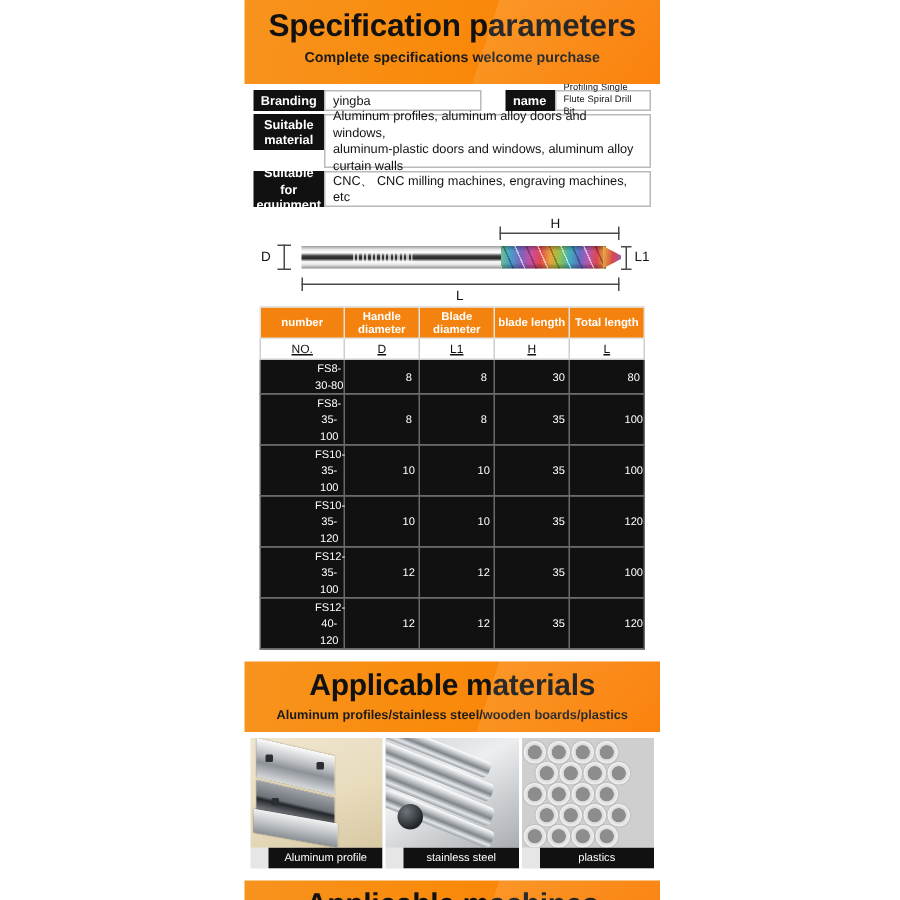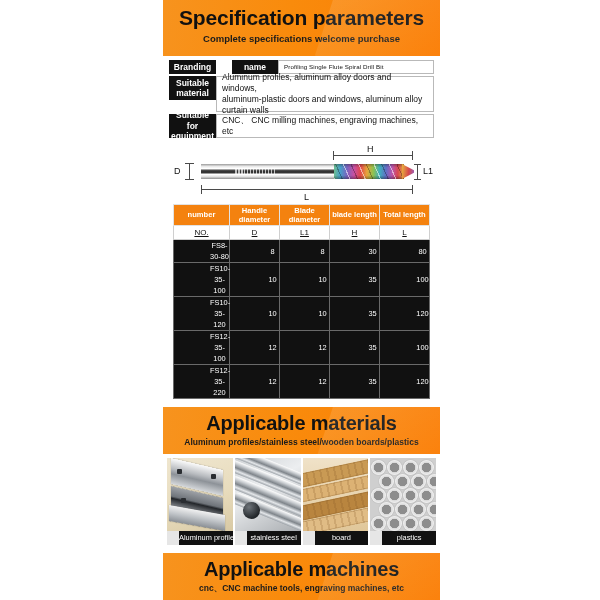--- a/index.html
+++ b/index.html
@@ -94,21 +94,21 @@
     flex-direction: column;
     justify-content: center;
     padding: 2px 5px;
     box-sizing: border-box;
     flex: 1 1 auto;
     background: #fff;
   }
   .val.tiny { font-size: 6.2px; line-height: 8px; letter-spacing: .1px; }
   .lbl-brand { width: 47px; height: 14px; }
   .val-brand { width: 118px; height: 14px; }
-  .lbl-name  { width: 46px; height: 14px; margin-left: 16px; }
+  .lbl-name  { width: 33px; height: 14px; margin-left: 16px; }
   .val-name  { width: 72px; height: 14px; }
   .lbl-mat   { width: 47px; height: 24px; }
   .lbl-equ   { width: 47px; height: 24px; }
 
   
   .diagram {
     position: relative;
     height: 58px;
     margin: 6px 4px 2px 4px;
   }
@@ -374,20 +374,21 @@
   <div class="sheet">
 
     <div class="banner" id="banner-spec">
       <div class="banner-title">Specification parameters</div>
       <div class="banner-sub">Complete specifications welcome purchase</div>
     </div>
 
     <div class="info-wrap">
       <div class="info-row">
         <div class="lbl lbl-brand">Branding</div>
+        <div class="val val-brand">yingba</div>
         <div class="lbl lbl-name">name</div>
         <div class="val val-name tiny">Profiling  Single Flute Spiral Drill Bit</div>
       </div>
 
       <div class="info-row">
         <div class="lbl lbl-mat">
           <span>Suitable</span>
           <span>material</span>
         </div>
         <div class="val" style="height:36px">
@@ -460,20 +461,27 @@
           <td>L</td>
         </tr>
         <tr class="data">
           <td>FS8-30-80</td>
           <td>8</td>
           <td>8</td>
           <td>30</td>
           <td>80</td>
         </tr>
         <tr class="data">
+          <td>FS8-35-100</td>
+          <td>8</td>
+          <td>8</td>
+          <td>35</td>
+          <td>100</td>
+        </tr>
+        <tr class="data">
           <td>FS10-35-100</td>
           <td>10</td>
           <td>10</td>
           <td>35</td>
           <td>100</td>
         </tr>
         <tr class="data">
           <td>FS10-35-120</td>
           <td>10</td>
           <td>10</td>
@@ -481,21 +489,21 @@
           <td>120</td>
         </tr>
         <tr class="data">
           <td>FS12-35-100</td>
           <td>12</td>
           <td>12</td>
           <td>35</td>
           <td>100</td>
         </tr>
         <tr class="data">
-          <td>FS12-35-220</td>
+          <td>FS12-40-120</td>
           <td>12</td>
           <td>12</td>
           <td>35</td>
           <td>120</td>
         </tr>
       </tbody>
     </table>
 
     <div class="banner" id="banner-materials">
       <div class="banner-title">Applicable materials</div>
@@ -519,29 +527,20 @@
         <div class="photo ph-steel">
           <div class="tube t1"></div>
           <div class="tube t2"></div>
           <div class="tube t3"></div>
           <div class="tube t4"></div>
           <div class="capend"></div>
         </div>
         <div class="cap">stainless steel</div>
       </div>
 
-      <div class="cell">
-        <div class="photo ph-board">
-          <div class="plank p1"></div>
-          <div class="plank p2"></div>
-          <div class="plank p3"></div>
-          <div class="plank p4"></div>
-        </div>
-        <div class="cap">board</div>
-      </div>
 
       <div class="cell">
         <div class="photo ph-plastic">
           <div class="pipe" style="left:1px;  top:2px;"></div>
           <div class="pipe" style="left:17px; top:2px;"></div>
           <div class="pipe" style="left:33px; top:2px;"></div>
           <div class="pipe" style="left:49px; top:2px;"></div>
           <div class="pipe" style="left:9px;  top:16px;"></div>
           <div class="pipe" style="left:25px; top:16px;"></div>
           <div class="pipe" style="left:41px; top:16px;"></div>

